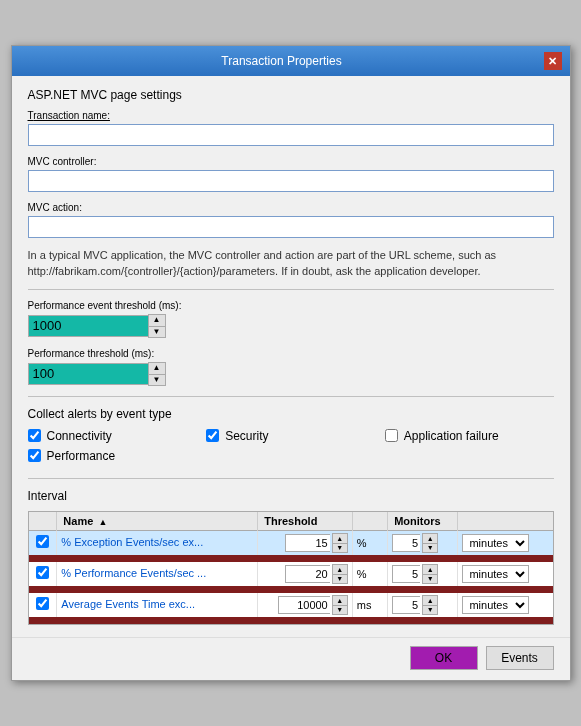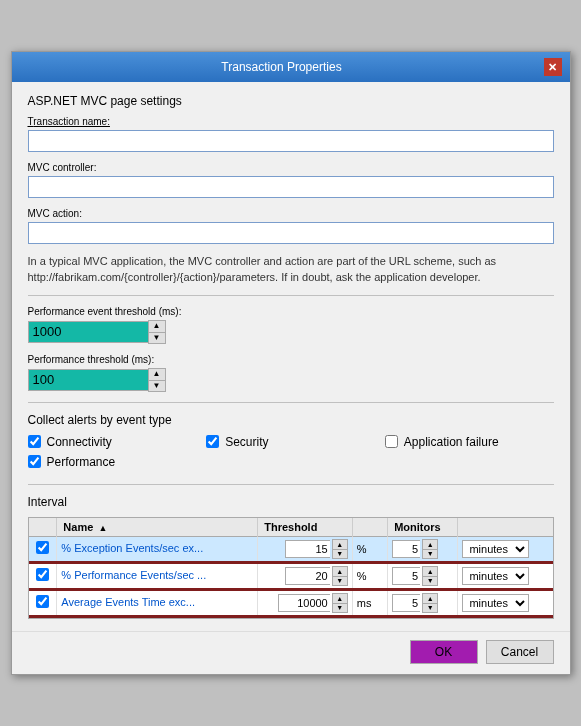--- a/index.html
+++ b/index.html
@@ -167,21 +167,21 @@
       text-align: left;
       font-weight: bold;
       border-right: 1px solid #ccc;
       font-size: 11px;
       margin-left: 24px;
     }
     .monitors-table th:last-child { border-right: none; }
     .monitors-table td {
       padding: 2px 4px;
       border-right: 1px solid #e0e0e0;
-      border-bottom: 3px solid #7f1d1d;
+      border-bottom: 7px solid #7f1d1d;
       vertical-align: middle;
     }
     .monitors-table td:last-child { border-right: none; }
     .monitors-table tr.selected td {
       background: #cce8ff;
     }
     .col-check { width: 24px; text-align: center; }
     .col-name { width: 170px; }
     .col-threshold { width: 80px; text-align: right; }
     .col-unit { width: 30px; }
@@ -487,15 +487,15 @@
               </td>
             </tr>
           </tbody>
         </table>
       </div>
     </div>
   </div>
 
   <div class="dialog-footer">
     <button class="footer-btn primary">OK</button>
-    <button class="footer-btn">Cancel</button>
+    <button class="footer-btn">Events</button>
   </div>
 </div>
 
 </body></html>

